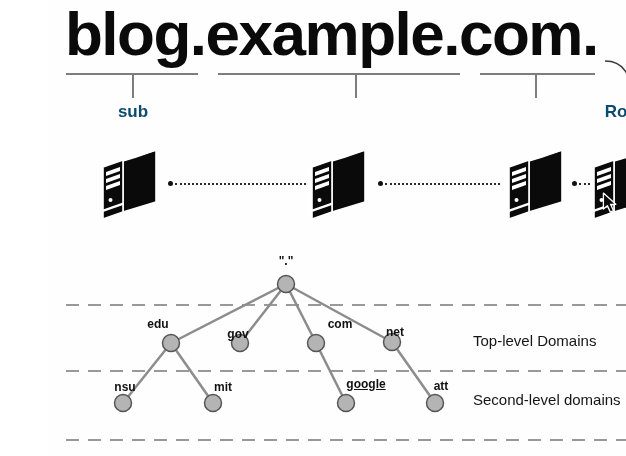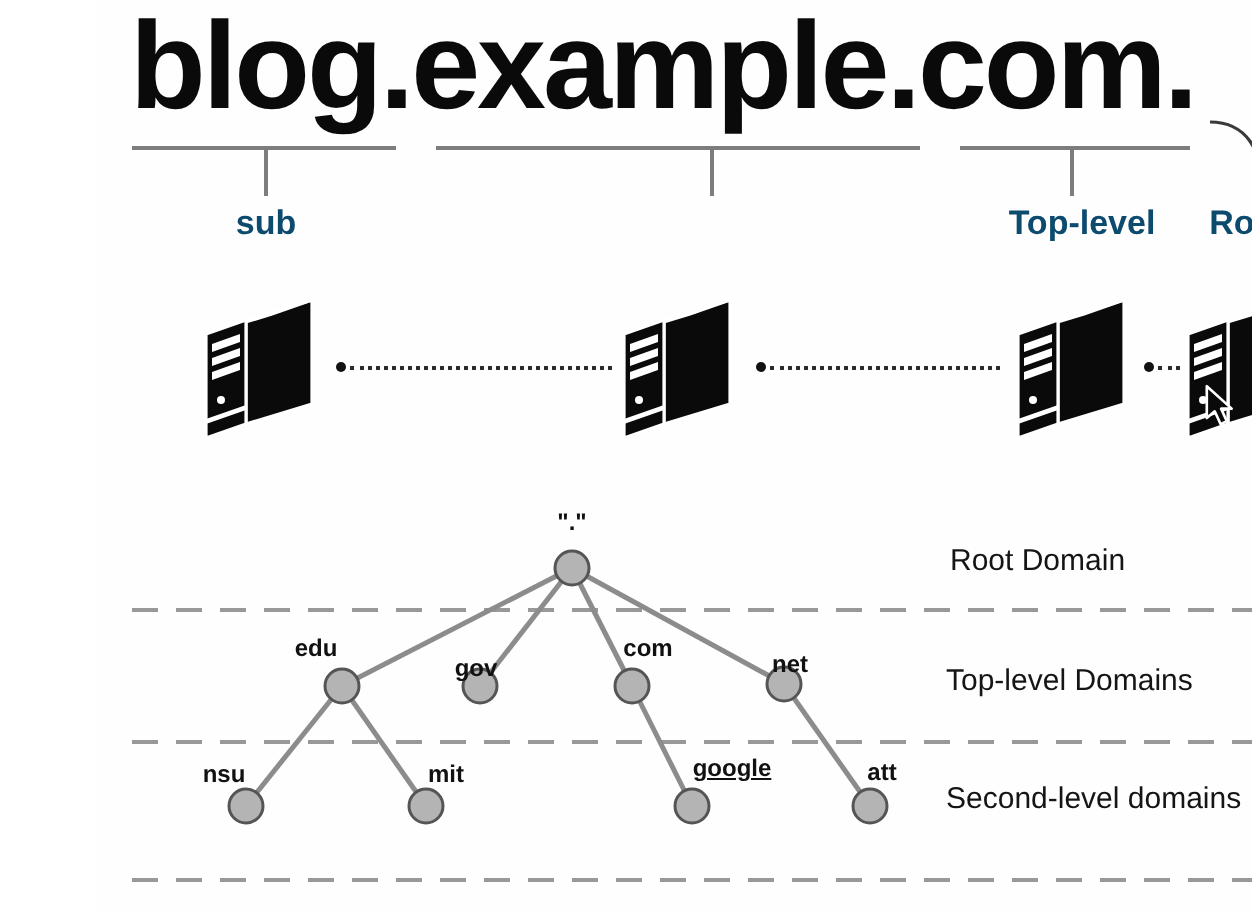--- a/index.html
+++ b/index.html
@@ -48,21 +48,20 @@
   <div class="hline" style="left:170px; width:242px;"></div>
   <div class="vtick" style="left:307px;"></div>
   <div class="hline" style="left:432px; width:115px;"></div>
   <div class="vtick" style="left:487px;"></div>
 
   <svg class="arrow-svg" width="626" height="456">
     <path d="M 557,61 C 574,61 585,74 582,99" fill="none" stroke="#3a3a3a" stroke-width="1.6"></path>
   </svg>
 
   <div class="part-label" style="left:85px;">sub</div>
-  <div class="part-label" style="left:493px;">Top-level</div>
   <div class="part-label" style="left:576px;">Root</div>
 
   <svg width="0" height="0" style="position:absolute">
     <defs>
       <g id="server-shape">
         <polygon points="23,12 56,2 56,54 23,64" fill="#0a0a0a" stroke="#fff" stroke-width="1.6"></polygon>
         <polygon points="3,19 23,12 56,2 36,9" fill="#0a0a0a" stroke="#fff" stroke-width="1.6"></polygon>
         <polygon points="3,19 23,12 23,64 3,71" fill="#0a0a0a" stroke="#fff" stroke-width="1.6"></polygon>
         <polygon points="6,24 20,19 20,23 6,28" fill="#fff"></polygon>
         <polygon points="6,31 20,26 20,30 6,35" fill="#fff"></polygon>
@@ -129,24 +128,23 @@
       <circle cx="75" cy="403" r="8.5"></circle>
       <circle cx="165" cy="403" r="8.5"></circle>
       <circle cx="298" cy="403" r="8.5"></circle>
       <circle cx="387" cy="403" r="8.5"></circle>
     </g>
   </svg>
 
   <div class="node-label" style="left:238px; top:254px;">"."</div>
   <div class="node-label" style="left:110px; top:317px;text-align:right;">edu</div>
   <div class="node-label" style="left:190px; top:327px;">gov</div>
-  <div class="node-label" style="left:276px; top:317px;">com</div>
+  <div class="node-label" style="left:292px; top:317px;">com</div>
   <div class="node-label" style="left:347px; top:325px;">net</div>
-  <div class="node-label" style="left:64px;  top:380px;">nsu</div>
+  <div class="node-label" style="left:77px;  top:380px;">nsu</div>
   <div class="node-label" style="left:175px; top:380px;text-align:center;">mit</div>
   <div class="node-label" style="left:318px; top:377px;text-decoration:underline;">google</div>
   <div class="node-label" style="left:393px; top:379px;">att</div>
 
-  <div class="legend-label" style="left:427px; top:272px;">Root Domain</div>
   <div class="legend-label" style="left:425px; top:391px;">Second-level domains</div>
   <div class="legend-label" style="left:425px; top:332px;">Top-level Domains</div>
 
 </div>
 
 </body></html>

